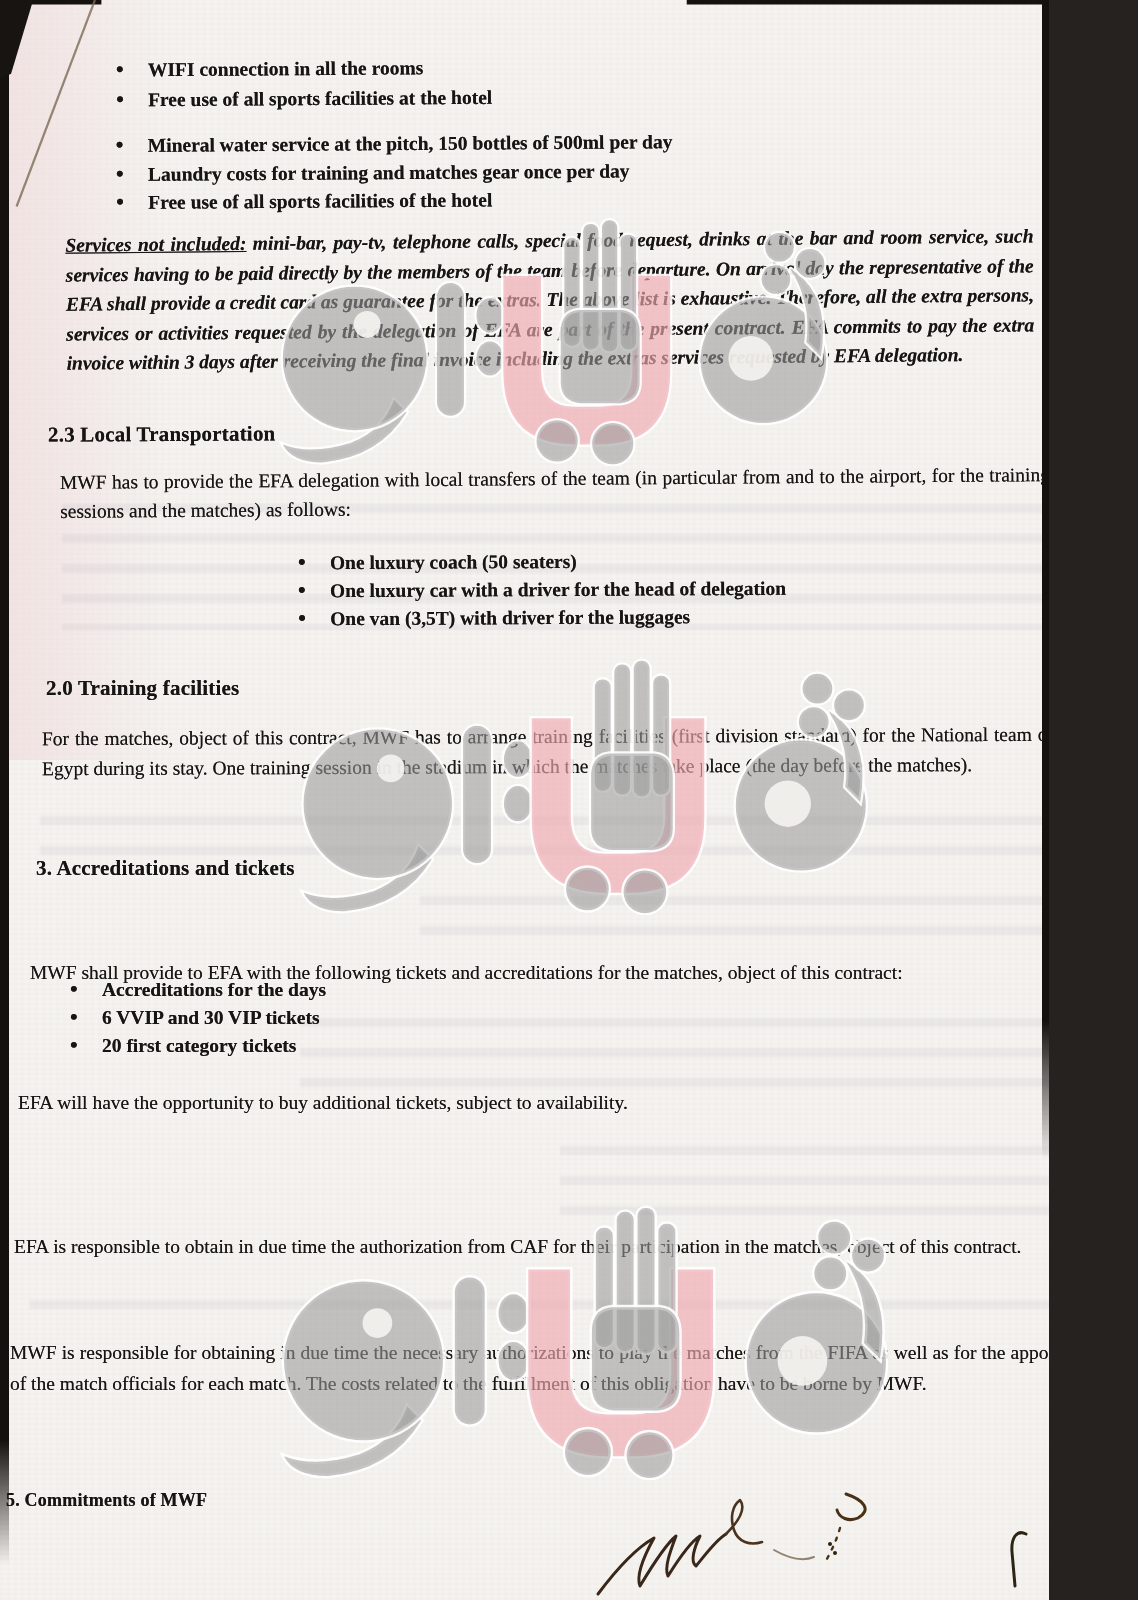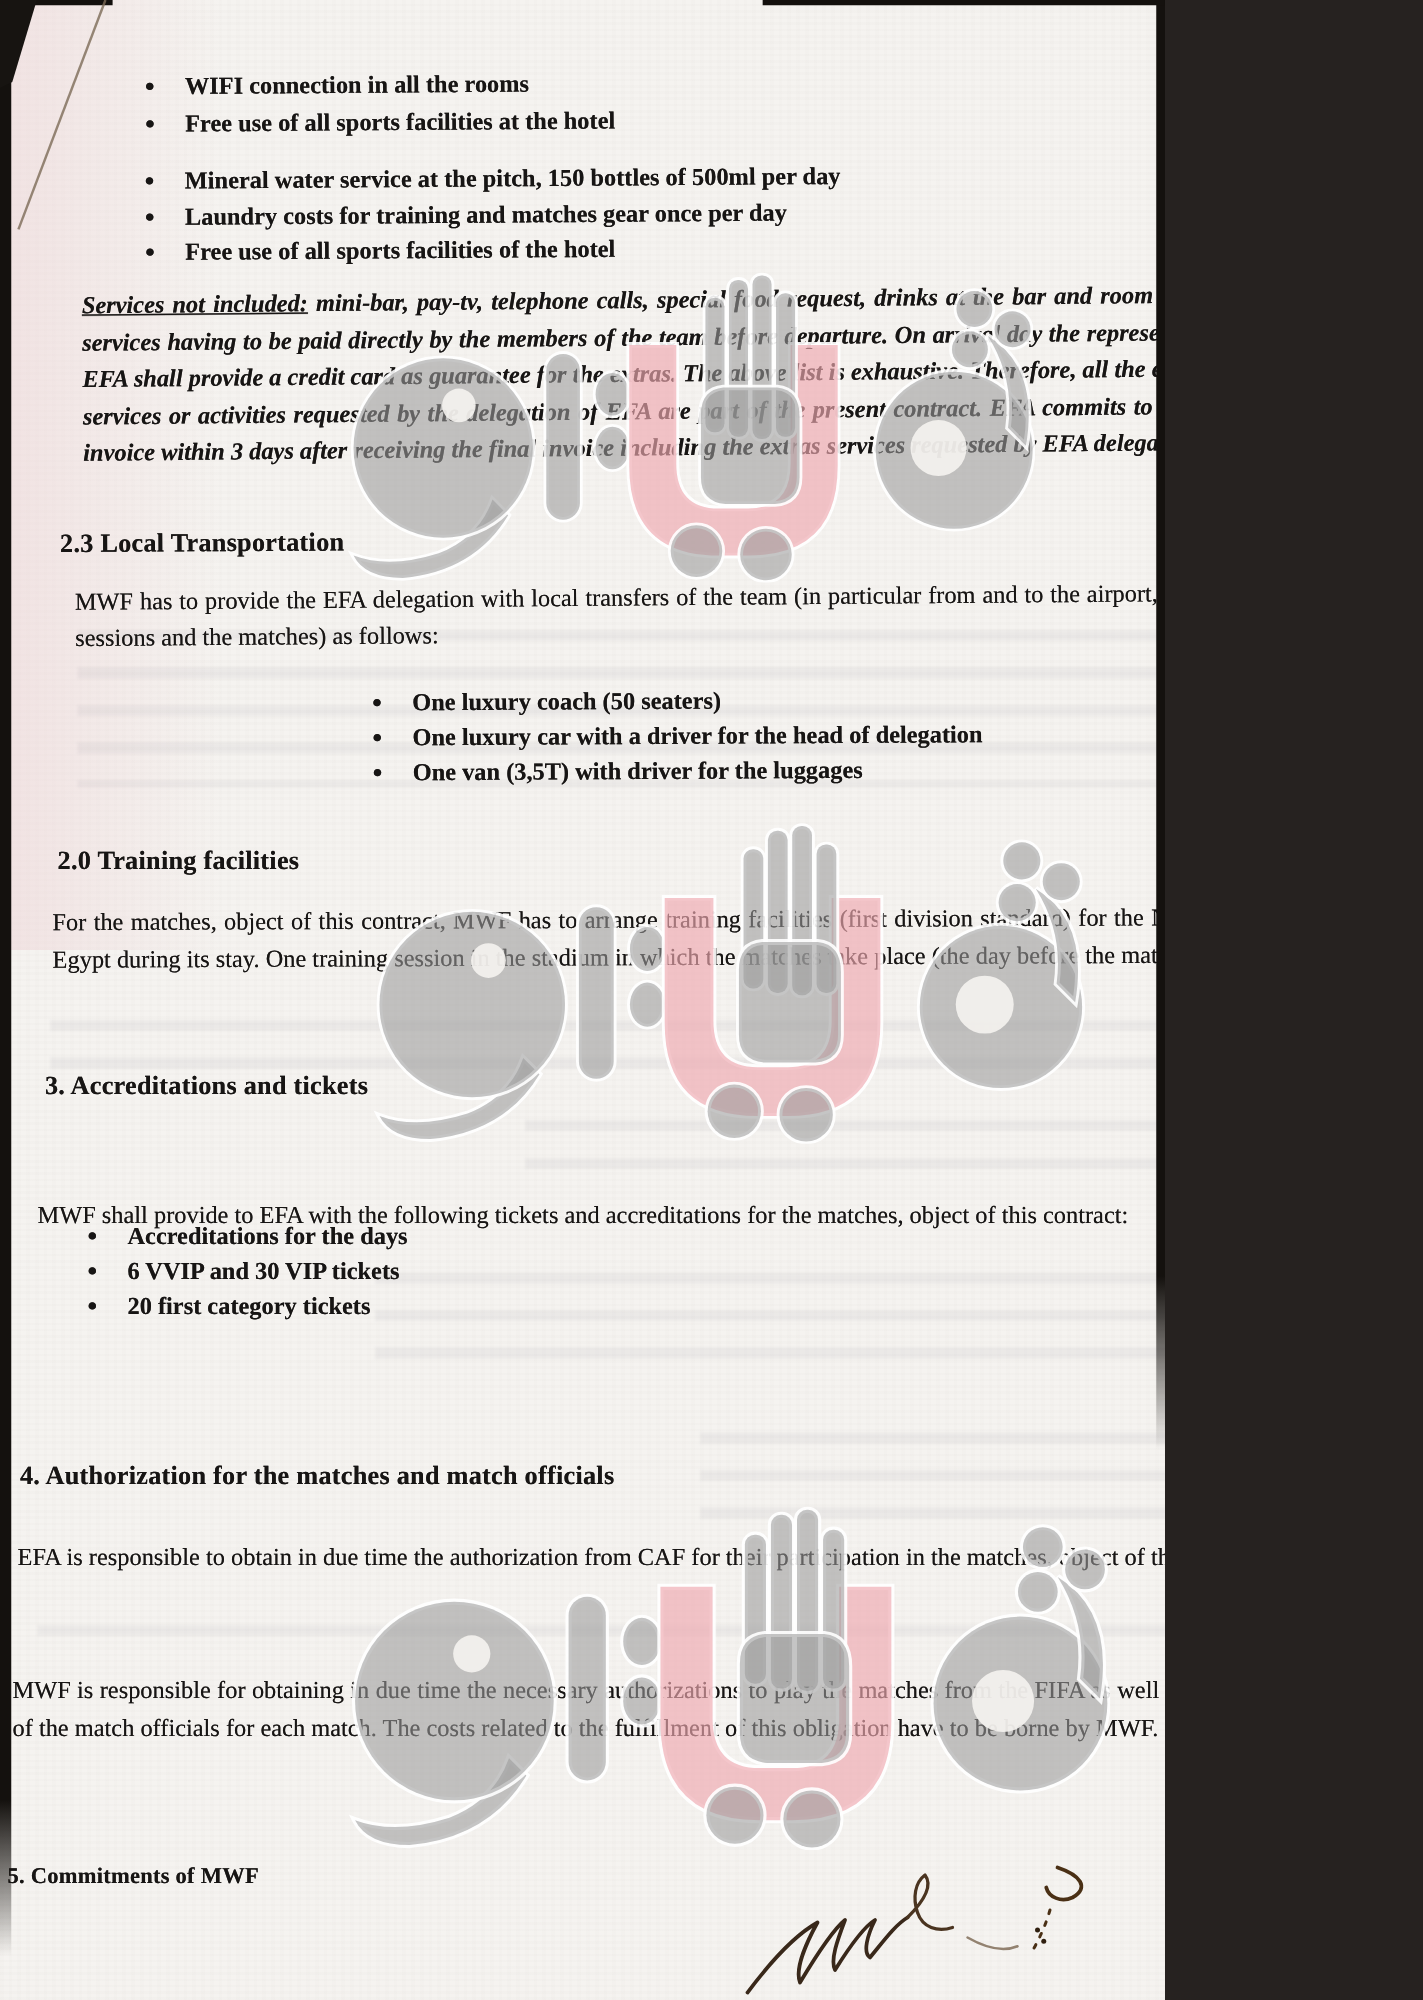--- a/index.html
+++ b/index.html
@@ -1,16 +1,16 @@
 <!DOCTYPE html>
 <html><head>
 <meta charset="utf-8">
 <style>
   html,body{margin:0;padding:0;background:#262220;}
-  .page{position:relative;width:932px;height:1600px;overflow:hidden;
+  .page{position:relative;width:1049px;height:1600px;overflow:hidden;
         background:#f5f3f0;
         font-family:"Liberation Serif","DejaVu Serif",serif;color:#171514;}
   .grain{position:absolute;inset:0;z-index:1;pointer-events:none;
         background:
          repeating-linear-gradient(0deg, rgba(120,110,100,0.018) 0 2px, transparent 2px 5px),
          repeating-linear-gradient(90deg, rgba(120,110,100,0.015) 0 3px, transparent 3px 7px);}
   .tint{position:absolute;left:8px;top:0;width:170px;height:760px;z-index:1;
         background:linear-gradient(90deg, rgba(238,214,216,0.55), rgba(238,214,216,0));}
   .bleed{position:absolute;z-index:2;filter:blur(1.1px);opacity:.55;pointer-events:none;
         background:repeating-linear-gradient(180deg, rgba(105,105,125,0.13) 0 9px, transparent 9px 30px);}
@@ -91,22 +91,22 @@
   <p class="tb body-text" style="left:30px;top:958px;width:1060px;margin:0">MWF shall provide to EFA with the following tickets and accreditations for the matches, object of this contract:</p>
 
   <div class="tb" style="left:102px;top:976px">
     <ul class="blt" style="line-height:28px">
       <li>Accreditations for the days</li>
       <li>6 VVIP and 30 VIP tickets</li>
       <li>20 first category tickets</li>
     </ul>
   </div>
 
+  <p class="tb body-text" style="left:18px;top:1088px;width:1080px;margin:0">EFA will have the opportunity to buy additional tickets, subject to availability.</p>
 
-  <h2 class="head tb" style="left:16px;top:1168px">4. Authorization for the matches and match officials</h2>
 
   <p class="tb body-text just" style="left:14px;top:1232px;width:1090px;margin:0;line-height:30px">EFA is responsible to obtain in due time the authorization from CAF for their participation in the matches, object of this contract.</p>
 
   <p class="tb body-text just" style="left:10px;top:1338px;width:1098px;margin:0;line-height:30.5px">MWF is responsible for obtaining in due time the necessary authorizations to play the matches from the FIFA as well as for the appointment of the match officials for each match. The costs related to the fulfillment of this obligation have to be borne by MWF.</p>
 
   <h2 class="head tb" style="left:6px;top:1490px;font-size:18px">5. Commitments of MWF</h2>
 
   <svg width="0" height="0" style="position:absolute" aria-hidden="true">
     <defs>
       <g id="wm-sym">

